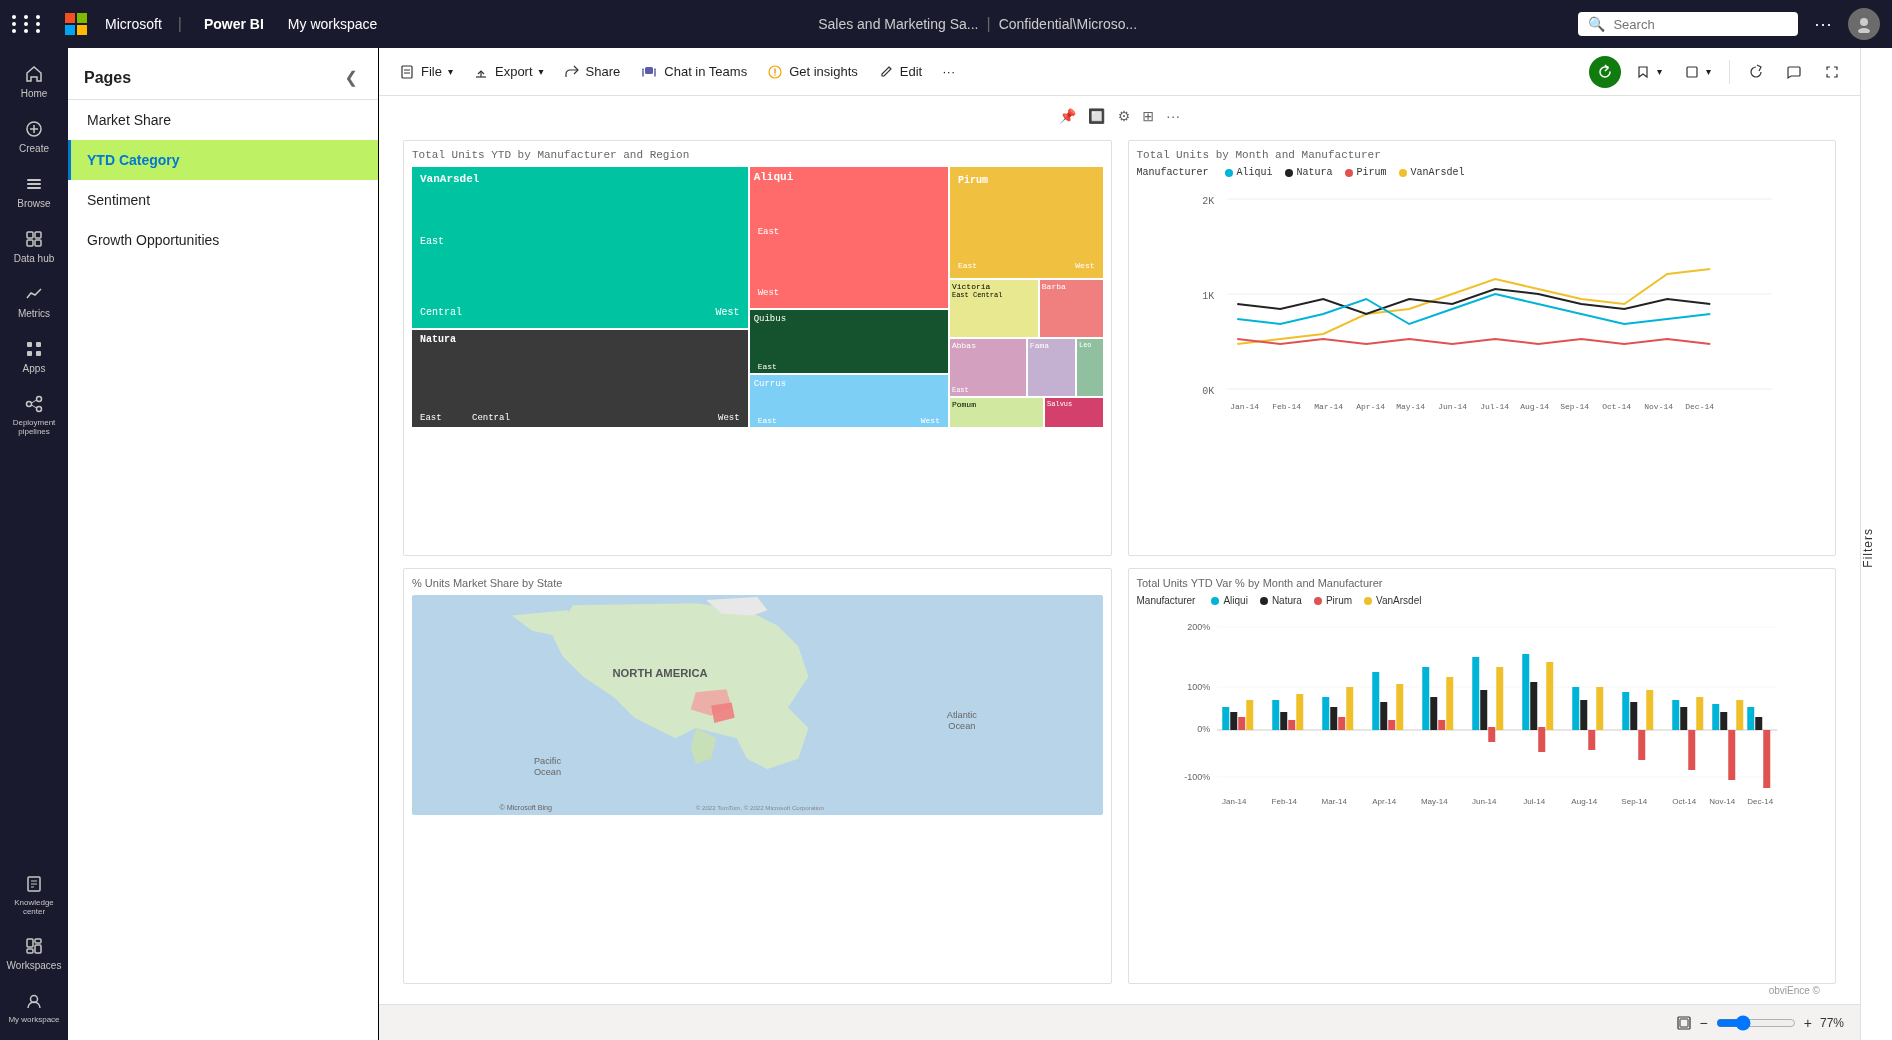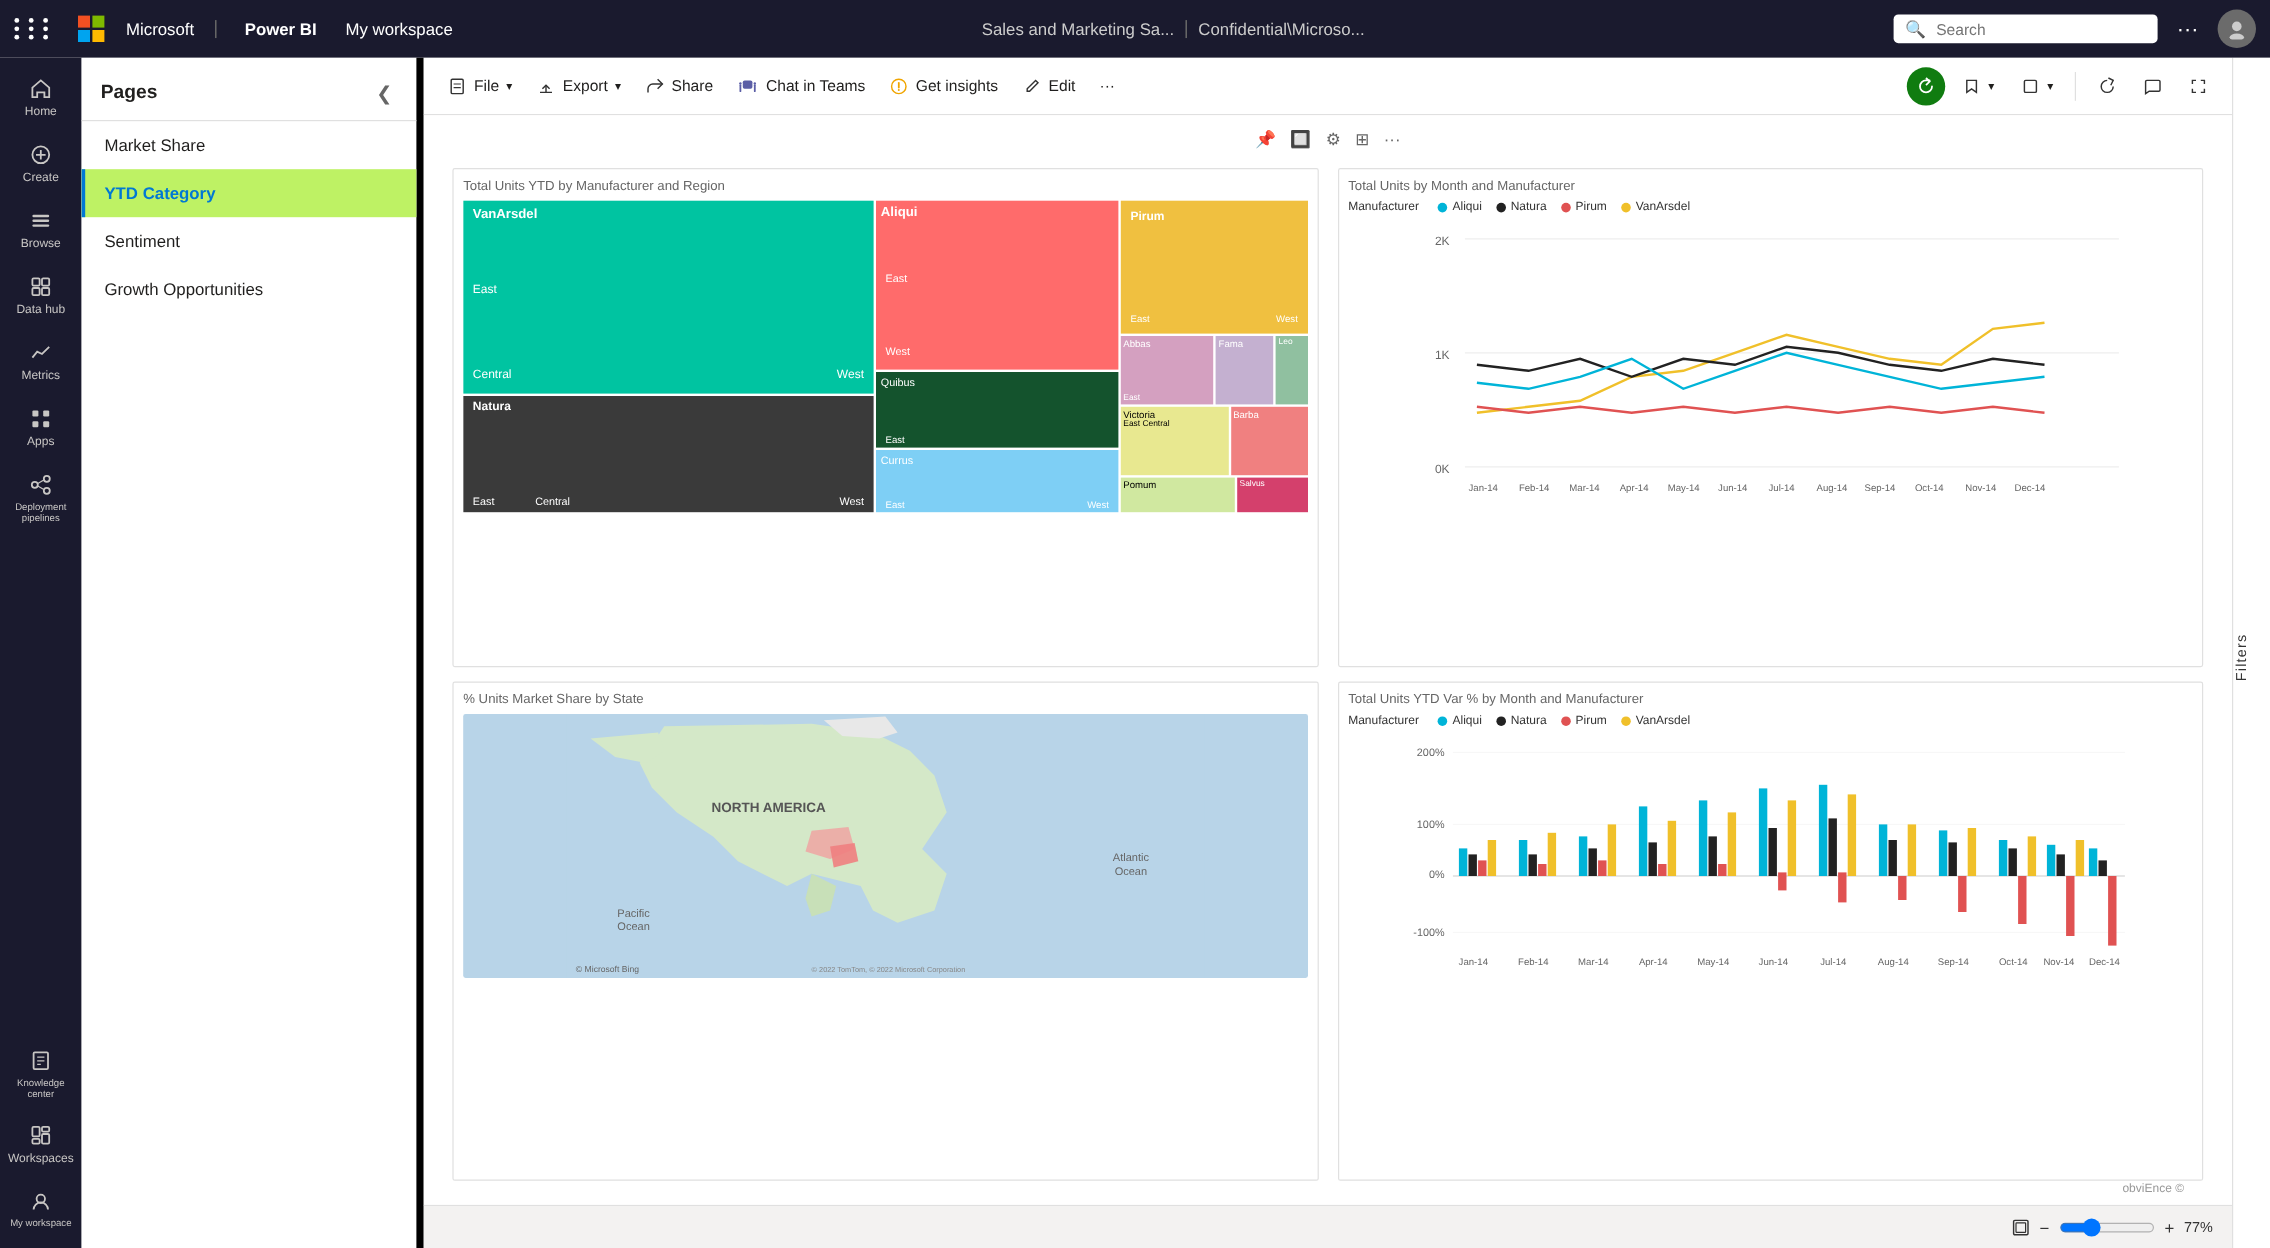--- a/index.html
+++ b/index.html
@@ -48,21 +48,21 @@
       display: flex; flex-direction: column; align-items: center; gap: 4px;
       padding: 8px 4px; border-radius: 4px; cursor: pointer; color: #c8c6c4;
       width: 60px; text-align: center;
     }
     .nav-icon { font-size: 20px; }
     .nav-label { font-size: 10px; }
     .nav-spacer { flex: 1; }
 
     
     .pages-panel {
-      width: 285px; background: #fff; border-right: 6px solid #000000;
+      width: 311px; background: #fff; border-right: 1px solid #000000;
       display: flex; flex-direction: column; flex-shrink: 0;
     }
     .pages-header {
       display: flex; align-items: center; justify-content: space-between;
       padding: 16px 16px 8px 16px; border-bottom: 1px solid #e0e0e0;
     }
     .pages-title { font-size: 16px; font-weight: 600; color: #201f1e; }
     .pages-collapse { cursor: pointer; color: #666; font-size: 16px; background: none; border: none; padding: 4px; }
     .page-item {
       padding: 12px 16px; cursor: pointer; color: #201f1e; font-size: 14px;
@@ -99,21 +99,21 @@
 
     
     .report-main {
       width: 100%; height: 100%; display: flex; flex-direction: column; gap: 12px;
     }
     .report-title-text {
       text-align: center; font-size: 32px; font-weight: 300; color: #333;
       margin-bottom: 8px; font-family: 'Segoe UI', Arial, sans-serif;
     }
     .charts-grid-top {
-      display: grid; grid-template-columns: 1fr 1fr; gap: 16px; flex: 1;
+      display: grid; grid-template-columns: 1fr 1fr; gap: 16px; flex: 1; font-family: Liberation Mono, monospace;
     }
     .charts-grid-bottom {
       display: grid; grid-template-columns: 1fr 1fr; gap: 16px; flex: 1;
     }
     .chart-container {
       border: 1px solid #e0e0e0; background: #fff; padding: 8px; position: relative;
       border-radius: 2px;
     }
     .chart-title {
       font-size: 11px; color: #666; margin-bottom: 6px; font-weight: 400;
@@ -486,33 +486,33 @@
 
                 <div style="flex:1;display:flex;flex-direction:column;gap:2px;">
                   <div style="flex:0.9;background:#f0c040;position:relative;padding:4px;color:#fff;font-size:10px;display:flex;gap:2px;">
                     <div style="flex:1;background:#f0c040;position:relative;">
                       <span style="position:absolute;top:4px;left:4px;font-size:10px;font-weight:600;">Pirum</span>
                       <div style="position:absolute;bottom:4px;left:4px;font-size:8px;">East</div>
                       <div style="position:absolute;bottom:4px;right:4px;font-size:8px;">West</div>
                     </div>
                   </div>
                   <div style="flex:0.5;display:flex;gap:2px;">
+                    <div style="flex:1;background:#e8e890;padding:2px;position:relative;font-size:8px;">
+                      Victoria
+                      <div style="font-size:7px;">East Central</div>
+                    </div>
+                    <div style="flex:0.7;background:#f08080;padding:2px;color:#fff;font-size:8px;">Barba</div>
+                  </div>
+                  <div style="flex:0.5;display:flex;gap:2px;">
                     <div style="flex:1;background:#d4a0c0;padding:2px;position:relative;color:#fff;font-size:8px;">
                       Abbas
                       <div style="position:absolute;bottom:2px;left:2px;font-size:7px;">East</div>
                     </div>
                     <div style="flex:0.6;background:#c4b0d0;padding:2px;position:relative;color:#fff;font-size:8px;">Fama</div>
                     <div style="flex:0.3;background:#90c0a0;padding:2px;color:#fff;font-size:7px;">Leo</div>
-                  </div>
-                  <div style="flex:0.5;display:flex;gap:2px;">
-                    <div style="flex:1;background:#e8e890;padding:2px;position:relative;font-size:8px;">
-                      Victoria
-                      <div style="font-size:7px;">East Central</div>
-                    </div>
-                    <div style="flex:0.7;background:#f08080;padding:2px;color:#fff;font-size:8px;">Barba</div>
                   </div>
                   <div style="flex:0.25;display:flex;gap:2px;">
                     <div style="flex:1;background:#d0e8a0;padding:2px;font-size:8px;">Pomum</div>
                     <div style="flex:0.6;background:#d4406c;padding:2px;color:#fff;font-size:7px;">Salvus</div>
                   </div>
                 </div>
               </div>
             </div>
           </div>
 

